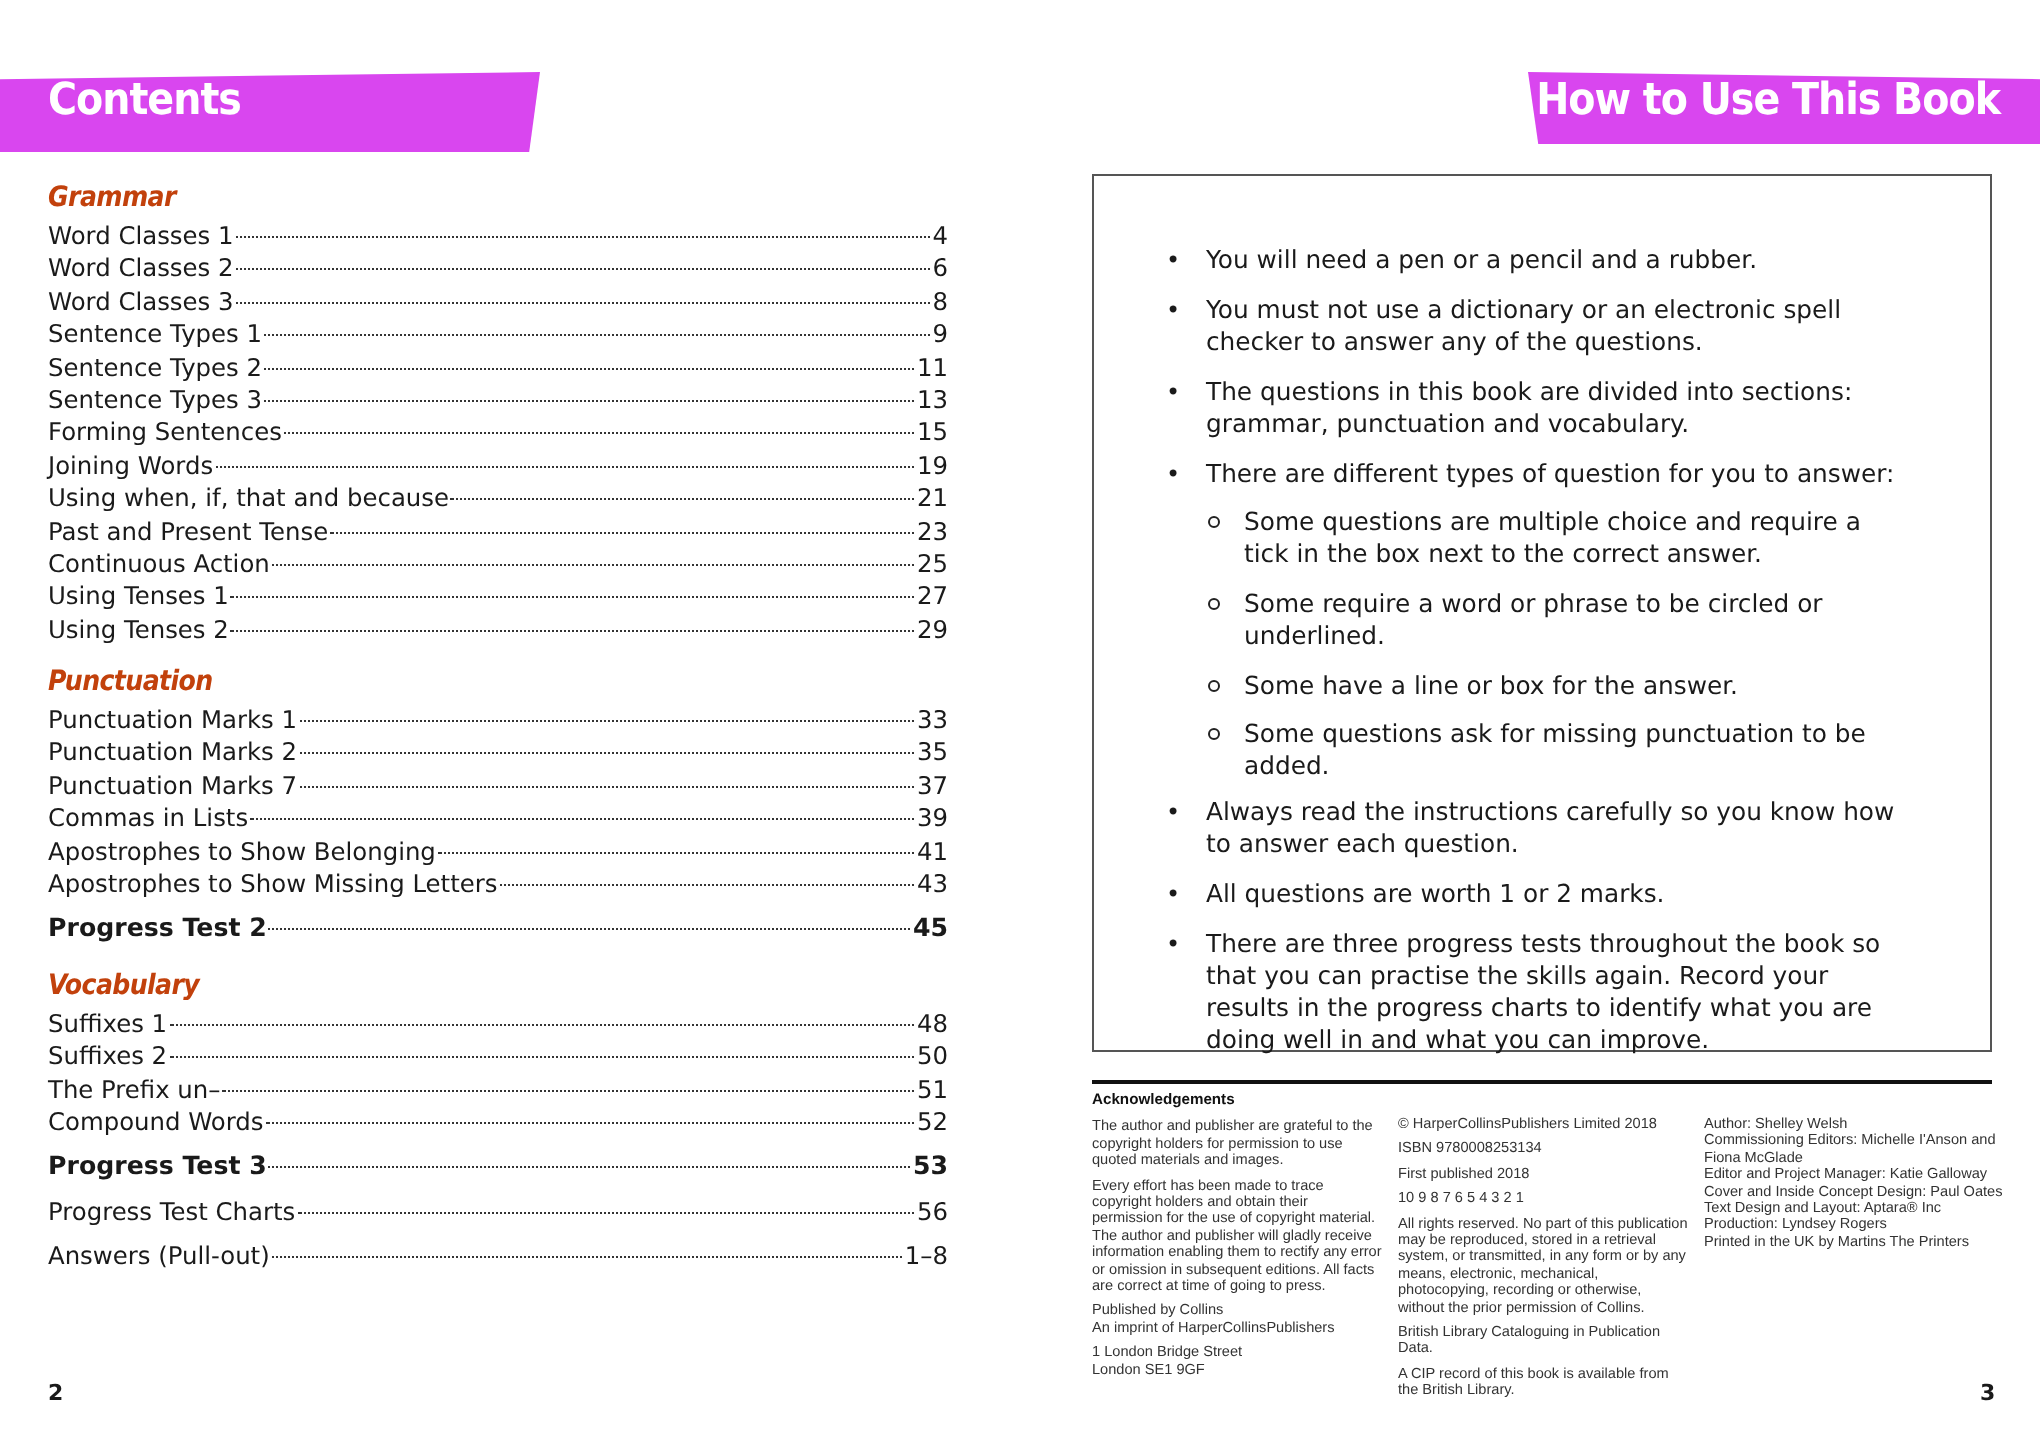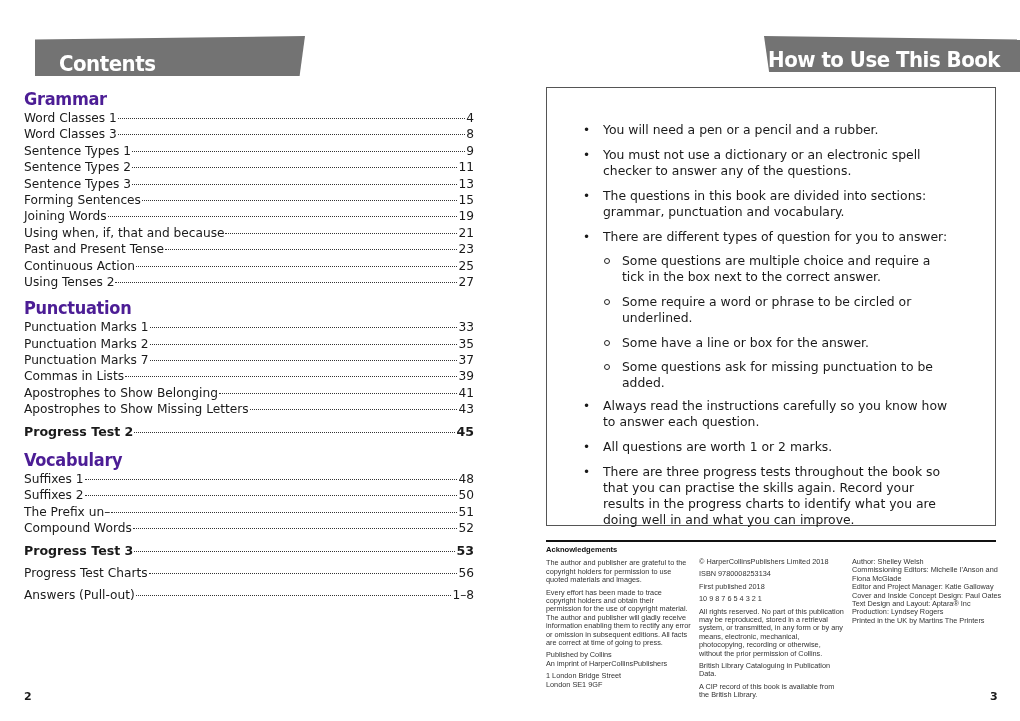--- a/index.html
+++ b/index.html
@@ -1,40 +1,40 @@
 <!DOCTYPE html>
 <html><head>
 <meta charset="utf-8">
 <style>
   * { box-sizing: border-box; margin: 0; padding: 0; }
   html, body { width: 1020px; height: 721px; background: #ffffff; overflow: hidden; }
   body { position: relative; font-family: "DejaVu Sans", sans-serif; color: #1a1a1a; }
 
   .banner {
-    position: absolute; background: #737373; color: #ffffff;
+    position: absolute; background: #d946ef; color: #ffffff;
     font-family: "DejaVu Sans Condensed", "DejaVu Sans", sans-serif;
     font-weight: bold; font-size: 22px; letter-spacing: -0.5px;
-    display: flex; align-items: flex-end; margin-left: 35px;
+    display: flex; align-items: flex-start;
   }
   .banner-left {
     left: 0; top: 36px; width: 270px; height: 40px;
     clip-path: polygon(0 9%, 100% 0, 98% 100%, 0 100%);
     padding-left: 24px; padding-top: 2px;
   }
   .banner-right {
     right: 0; top: 36px; width: 256px; height: 36px;
     clip-path: polygon(0 0, 100% 10%, 100% 100%, 2% 100%);
     justify-content: flex-end; padding-right: 20px; padding-top: 2px;
   }
 
   .toc { position: absolute; left: 24px; top: 88px; width: 450px; }
   .toc-heading {
     font-family: "DejaVu Sans Condensed", "DejaVu Sans", sans-serif;
-    font-size: 18px; font-weight: bold; color: #4c1d95; letter-spacing: -0.3px;
-    height: 22px; line-height: 22px;
+    font-size: 14px; font-weight: bold; color: #c2410c; letter-spacing: -0.3px;
+    height: 22px; line-height: 22px; font-style: italic;
   }
   .toc-row {
     display: flex; align-items: baseline; font-size: 12.2px;
     height: 16.4px; line-height: 16.4px; white-space: nowrap; text-align: right;
   }
   .toc-row .lbl { flex: 0 0 auto; }
   .toc-row .dots {
     flex: 1 1 auto; overflow: hidden; margin: 0 1px;
     border-bottom: 1.4px dotted #333; transform: translateY(-3px);
     height: 1px;
@@ -91,20 +91,25 @@
 
 <div class="toc">
 
   <div class="toc-heading">Grammar</div>
   <div class="toc-row">
       <span class="lbl">Word Classes 1</span>
       <span class="dots"></span>
       <span class="pg">4</span>
     </div>
   <div class="toc-row">
+      <span class="lbl">Word Classes 2</span>
+      <span class="dots"></span>
+      <span class="pg">6</span>
+    </div>
+  <div class="toc-row">
       <span class="lbl">Word Classes 3</span>
       <span class="dots"></span>
       <span class="pg">8</span>
     </div>
   <div class="toc-row">
       <span class="lbl">Sentence Types 1</span>
       <span class="dots"></span>
       <span class="pg">9</span>
     </div>
   <div class="toc-row">
@@ -136,23 +141,28 @@
       <span class="lbl">Past and Present Tense</span>
       <span class="dots"></span>
       <span class="pg">23</span>
     </div>
   <div class="toc-row">
       <span class="lbl">Continuous Action</span>
       <span class="dots"></span>
       <span class="pg">25</span>
     </div>
   <div class="toc-row">
+      <span class="lbl">Using Tenses 1</span>
+      <span class="dots"></span>
+      <span class="pg">27</span>
+    </div>
+  <div class="toc-row">
       <span class="lbl">Using Tenses 2</span>
       <span class="dots"></span>
-      <span class="pg">27</span>
+      <span class="pg">29</span>
     </div>
 
   <div class="section-gap"></div>
 
   <div class="toc-heading">Punctuation</div>
   <div class="toc-row">
       <span class="lbl">Punctuation Marks 1</span>
       <span class="dots"></span>
       <span class="pg">33</span>
     </div>

